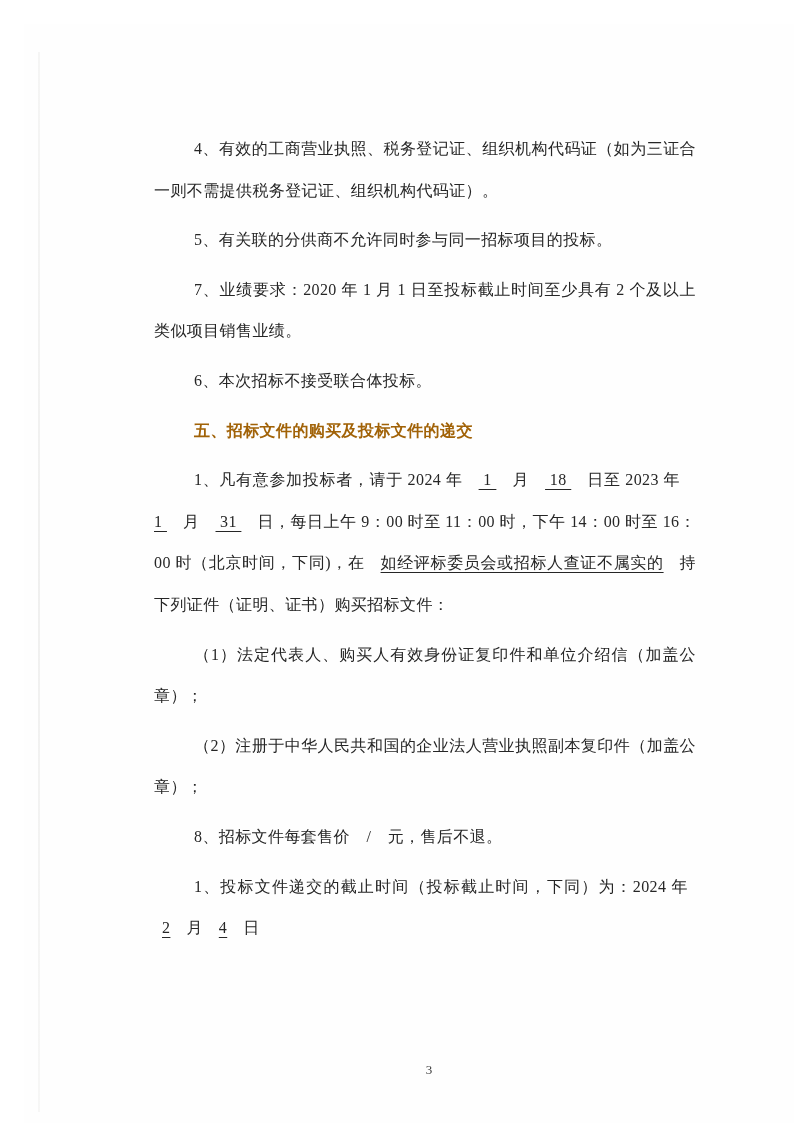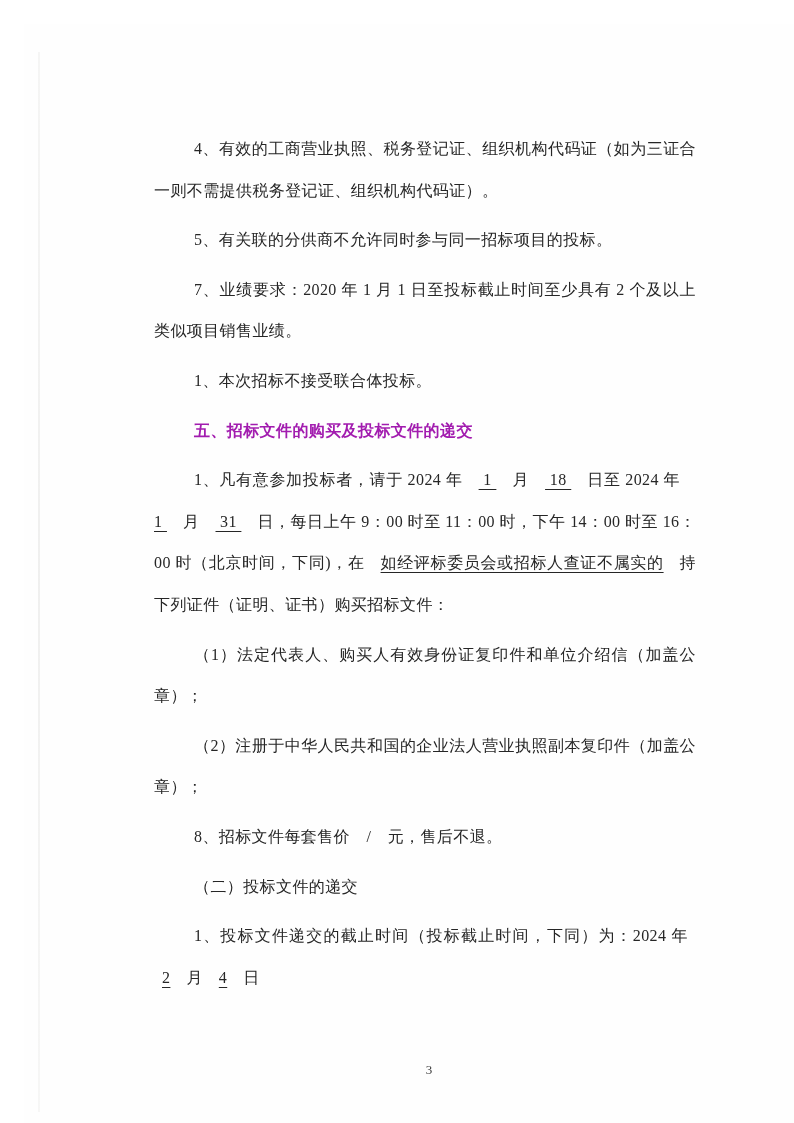--- a/index.html
+++ b/index.html
@@ -42,21 +42,21 @@
     font-size: 16px;
     line-height: 41.6px;
     text-align: justify;
     text-indent: 2em;
     letter-spacing: 0.4px;
     color: #262626;
     word-break: break-all;
   }
   .para.heading {
     font-weight: bold;
-    color: #a21caf;
+    color: #a16207;
   }
   .u {
     text-decoration: underline;
     text-underline-offset: 4px;
     text-decoration-thickness: 1px;
   }
   .footer {
     position: absolute;
     top: 1030px;
     left: 0;
@@ -70,26 +70,25 @@
 <body>
 
 <div class="page">
   <div class="scan-edge-left"></div>
   <div class="scan-edge-right"></div>
 
   <main class="doc">
       <p class="para body"><span>4、有效的工商营业执照、税务登记证、组织机构代码证（如为三证合一则不需提供税务登记证、组织机构代码证）。</span></p>
       <p class="para body"><span>5、有关联的分供商不允许同时参与同一招标项目的投标。</span></p>
       <p class="para body"><span>7、业绩要求：2020 年 1 月 1 日至投标截止时间至少具有 2 个及以上类似项目销售业绩。</span></p>
-      <p class="para body"><span>1、本次招标不接受联合体投标。</span></p>
+      <p class="para body"><span>6、本次招标不接受联合体投标。</span></p>
       <p class="para heading"><span>五、招标文件的购买及投标文件的递交</span></p>
-      <p class="para body"><span>1、凡有意参加投标者，请于 2024 年</span><span class="u"> 1 </span><span>月</span><span class="u"> 18 </span><span>日至 2024 年</span><span class="u"> 1 </span><span>月</span><span class="u"> 31 </span><span>日，每日上午 9：00 时至 11：00 时，下午 14：00 时至 16：00 时（北京时间，下同)，在</span><span class="u">如经评标委员会或招标人查证不属实的</span><span>持下列证件（证明、证书）购买招标文件：</span></p>
+      <p class="para body"><span>1、凡有意参加投标者，请于 2024 年</span><span class="u"> 1 </span><span>月</span><span class="u"> 18 </span><span>日至 2023 年</span><span class="u"> 1 </span><span>月</span><span class="u"> 31 </span><span>日，每日上午 9：00 时至 11：00 时，下午 14：00 时至 16：00 时（北京时间，下同)，在</span><span class="u">如经评标委员会或招标人查证不属实的</span><span>持下列证件（证明、证书）购买招标文件：</span></p>
       <p class="para body"><span>（1）法定代表人、购买人有效身份证复印件和单位介绍信（加盖公章）；</span></p>
       <p class="para body"><span>（2）注册于中华人民共和国的企业法人营业执照副本复印件（加盖公章）；</span></p>
       <p class="para body"><span>8、招标文件每套售价　/　元，售后不退。</span></p>
-      <p class="para body"><span>（二）投标文件的递交</span></p>
       <p class="para body"><span>1、投标文件递交的截止时间（投标截止时间，下同）为：2024 年</span><span class="u">2</span><span>月</span><span class="u">4</span><span>日</span></p>
     </main>
 
   <footer class="footer">
     <span>3</span>
   </footer>
 </div>
 
 </body></html>

